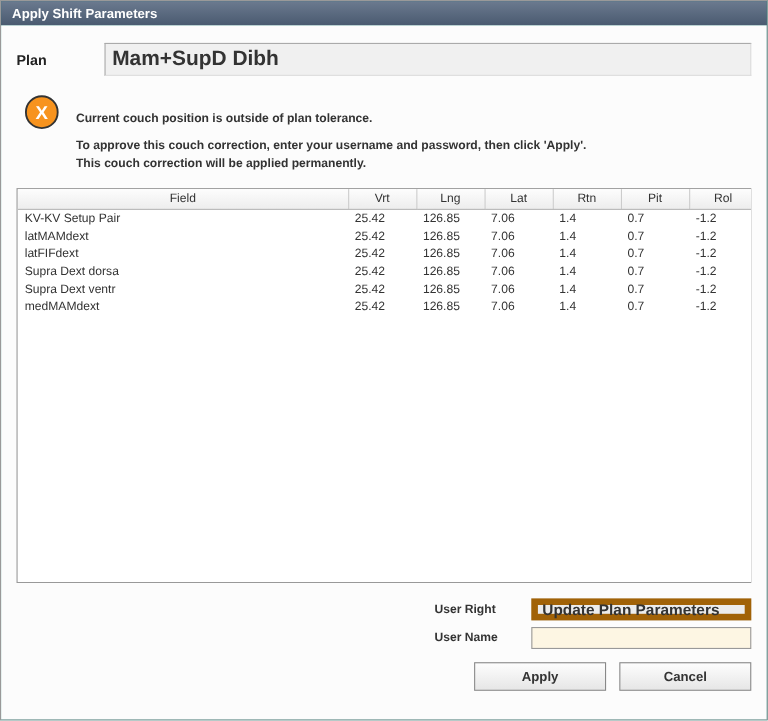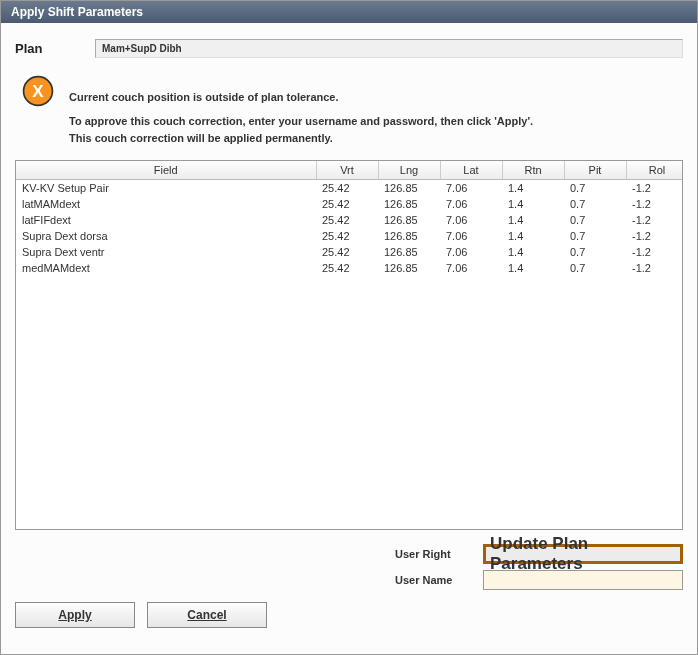--- a/index.html
+++ b/index.html
@@ -43,21 +43,21 @@
   color: #222;
 }
 .plan-value {
   flex: 1;
   background: #f0f0f0;
   border: 1px solid #aaa;
   border-right-color: #ddd;
   border-bottom-color: #ddd;
   padding: 3px 6px;
   font-weight: bold;
-  font-size: 10px;
+  font-size: 19px;
 }
 .message-row {
   display: flex;
   align-items: flex-start;
   margin-bottom: 14px;
 }
 .warn-icon {
   width: 34px;
   height: 34px;
   margin: 2px 14px 0 6px;
@@ -122,33 +122,32 @@
   height: 20px;
   background: #fdf6e3;
   border: 1px solid #999;
   padding: 2px 4px;
   font-size: 11px;
 }
 .auth-readonly {
   width: 200px;
   height: 20px;
   background: #ececec;
-  border: 3px solid #a16207;
+  border: 6px solid #a16207;
   padding: 2px 4px;
   font-weight: bold;
-  font-size: 17px;
+  font-size: 14px;
   display: flex;
   align-items: center;
 }
 .button-row {
   display: flex;
-  justify-content: flex-start;
+  justify-content: flex-end;
   gap: 12px;
   padding-top: 4px;
-  text-decoration: underline;
 }
 .btn {
   width: 120px;
   height: 26px;
   background: linear-gradient(to bottom, #fdfdfd, #e6e6e6);
   border: 1px solid #888;
   font-weight: bold;
   font-size: 12px;
   color: #333;
   cursor: pointer;

